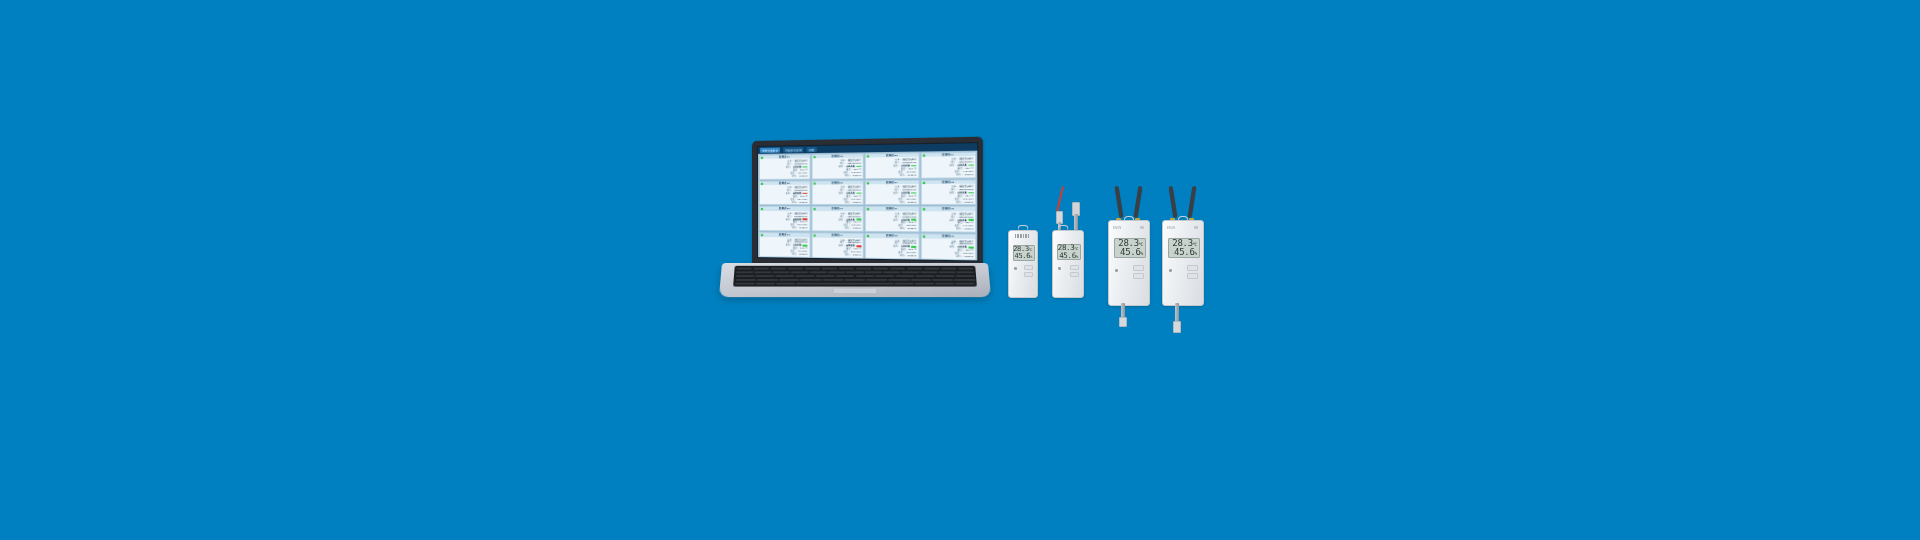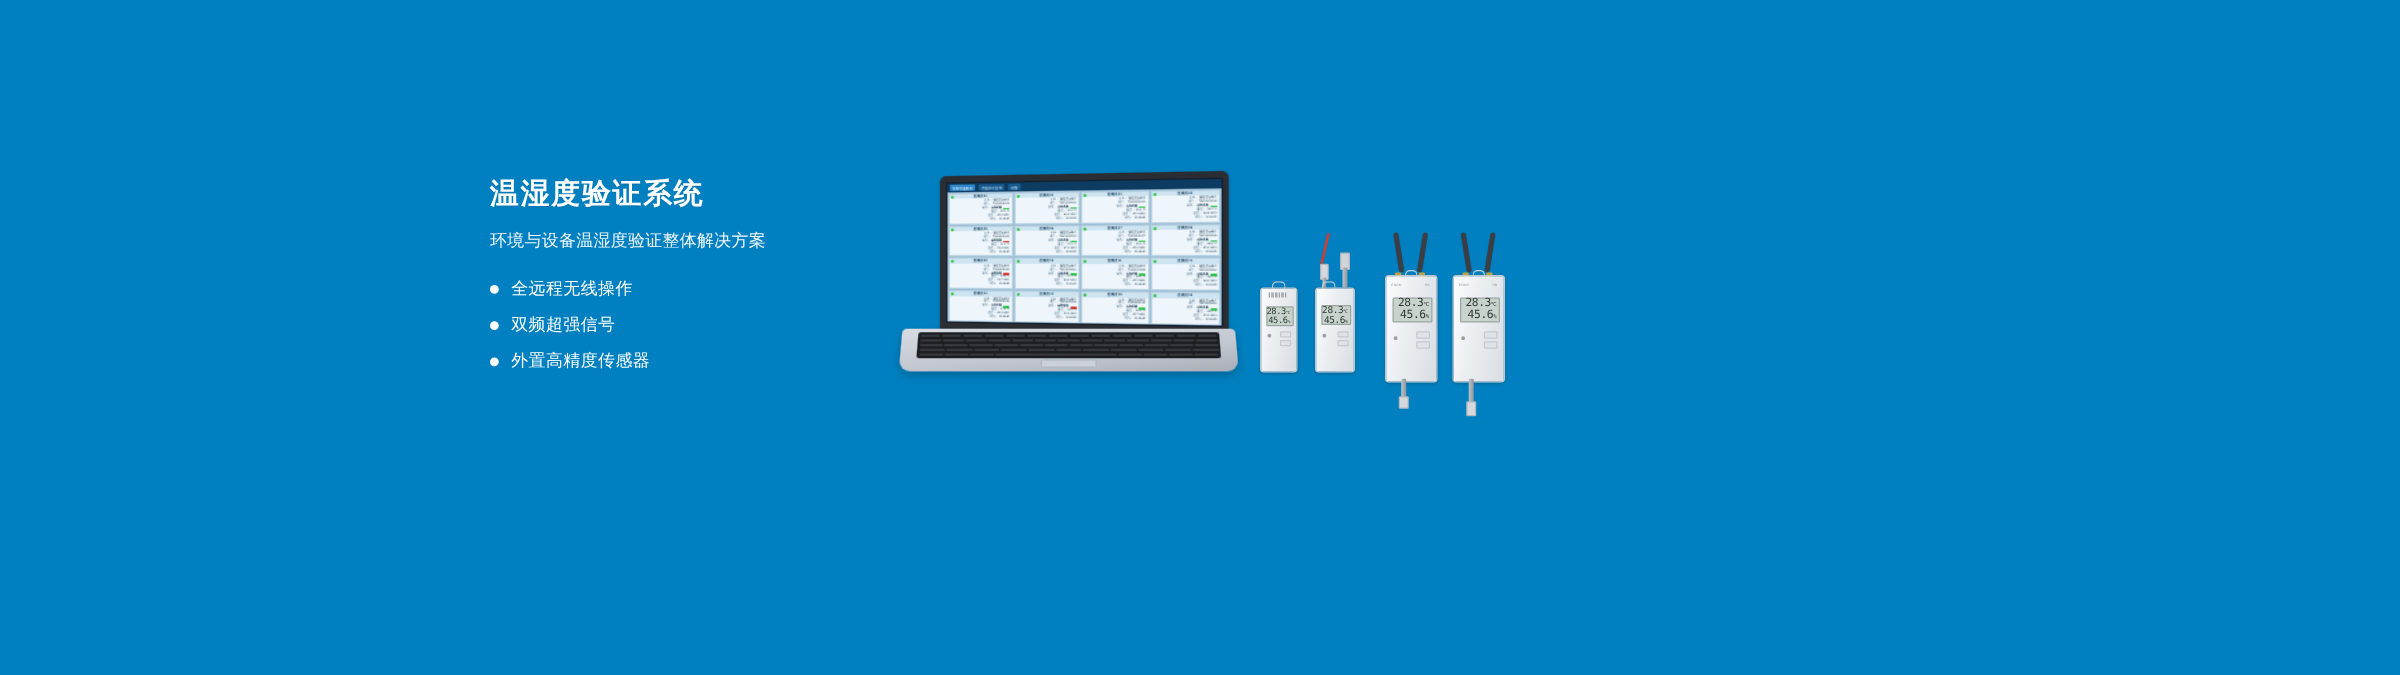--- a/index.html
+++ b/index.html
@@ -159,38 +159,20 @@
                border-radius:1px; }
   .probe-wire { position:absolute; background:#d83a2a; border-radius:1px; }
   .vents { position:absolute; display:grid; grid-auto-flow:column; gap:.8px; }
   .vent { width:.8px; background:#9aa0a6; }
 </style>
 </head>
 <body>
 
 <div class="banner">
 
-  <div class="copy">
-    <h1>温湿度验证系统</h1>
-    <div class="sub">环境与设备温湿度验证整体解决方案</div>
-    <ul class="bullets" id="feature-list">
-      <li>
-        <span class="dot"></span>
-        <span>全远程无线操作</span>
-      </li>
-      <li>
-        <span class="dot"></span>
-        <span>双频超强信号</span>
-      </li>
-      <li>
-        <span class="dot"></span>
-        <span>外置高精度传感器</span>
-      </li>
-    </ul>
-  </div>
 
   <div class="laptop">
     <div class="lid">
       <div class="screen">
 
         <div class="scr-top" id="scr-tabs">
             <span class="scr-tab sel">实时监控数据</span>
             <span class="scr-tab">历史数据查询</span>
             <span class="scr-tab">报警</span>
           </div>

